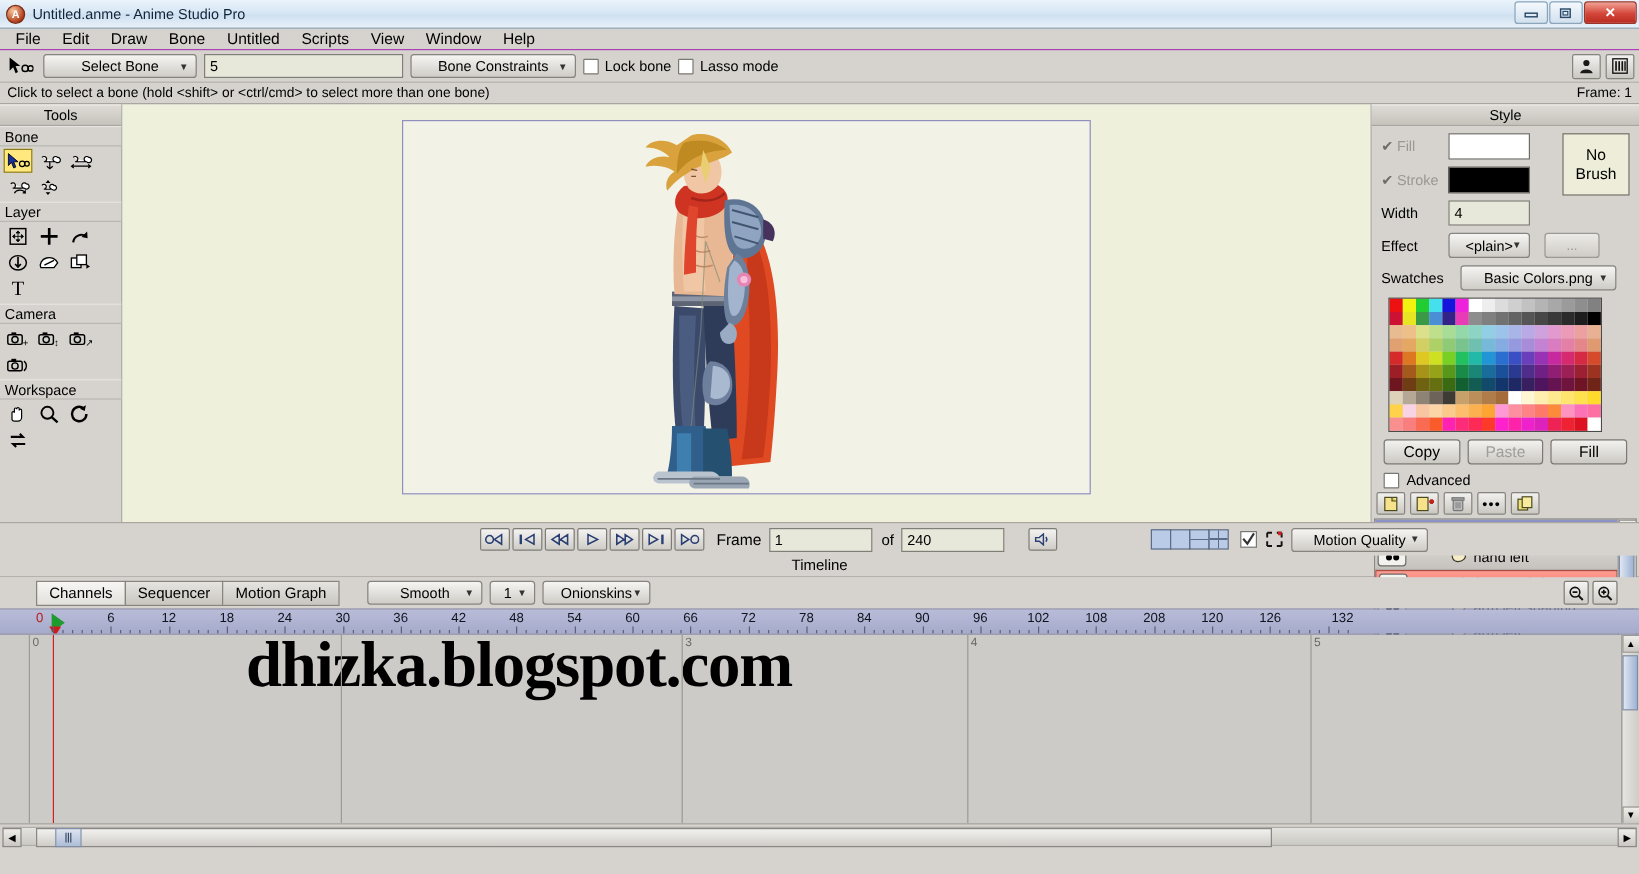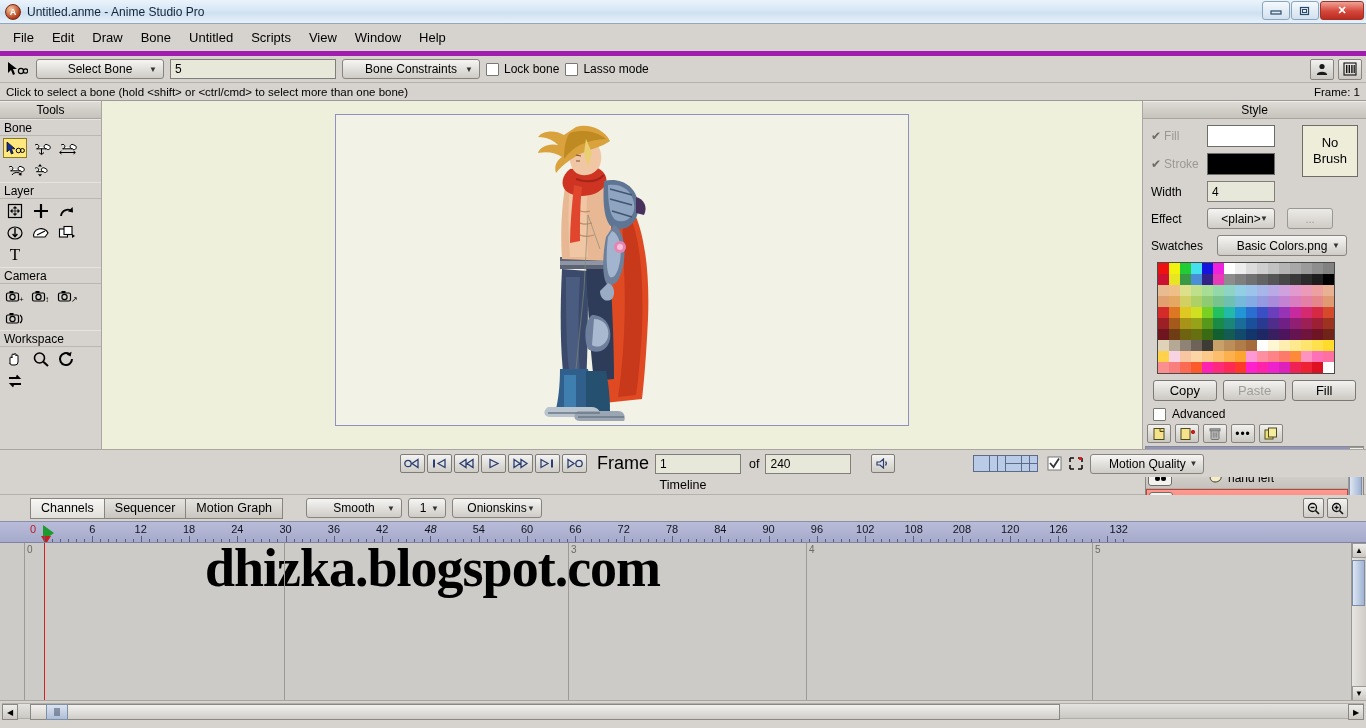--- a/index.html
+++ b/index.html
@@ -39,23 +39,23 @@
     color:#23374b; font-size:11px;
   }
   .tb-btn.close {
     width: 44px;
     background: linear-gradient(180deg,#f0a295,#d4463a 55%,#bb2c20);
     border: 1px solid #9e3327; color: #fff; font-weight: bold;
   }
 
   
   .menubar {
-    height: 32px; background: #d6d3ce;
+    height: 18px; background: #d6d3ce;
     display: flex; align-items: center; padding-left: 4px;
-    border-bottom: 5px solid #a21caf;
+    border-bottom: 1px solid #a21caf;
   }
   .menu-item { padding: 2px 9px; font-size: 13px; color: #000; }
 
   
   .optbar {
     height: 27px; background: #d6d3ce;
     display: flex; align-items: center; padding: 0 4px; gap: 6px;
     border-bottom: 1px solid #b5b2ad;
     position: relative;
   }
@@ -1027,21 +1027,21 @@
             <rect x="12" y="1.5" width="2" height="8" fill="#2a3f73"></rect>
           </svg>
       </div>
       <div class="tbtn">
         <svg width="17" height="11" viewBox="0 0 17 11">
             <path d="M2 1.5 V9.5 L8 5.5 Z" fill="none" stroke="#2a3f73" stroke-width="1.3"></path>
             <circle cx="13" cy="5.5" r="3.2" fill="none" stroke="#2a3f73" stroke-width="1.3"></circle>
           </svg>
       </div>
     </div>
-    <span style="margin-left:10px;font-size:18px;">Frame</span>
+    <span style="margin-left:10px;font-size:13px;">Frame</span>
     <div class="textfield" style="width:86px;margin-left:6px;">1</div>
     <span style="margin-left:8px;font-size:12.5px;">of</span>
     <div class="textfield" style="width:86px;margin-left:6px;">240</div>
     <div class="tbtn" style="margin-left:20px;width:24px;">
       <svg width="14" height="11" viewBox="0 0 14 11">
           <path d="M1 4 H4 L7.5 1 V10 L4 7 H1 Z" fill="none" stroke="#2a3f73" stroke-width="1.2"></path>
           <path d="M9.5 3.5 a3 3 0 0 1 0 4" stroke="#2a3f73" stroke-width="1.2" fill="none"></path>
         </svg>
     </div>
     <div class="viewbtns" style="margin-left:78px;">
@@ -1112,21 +1112,21 @@
     <span class="zero">0</span>
     <div class="playhead-tri"></div>
     <div class="playhead-red"></div>
   <span class="rnum" style="left: 89.3px;">6</span>
       <span class="rnum" style="left: 134.6px;">12</span>
       <span class="rnum" style="left: 182.9px;">18</span>
       <span class="rnum" style="left: 231.2px;">24</span>
       <span class="rnum" style="left: 279.5px;">30</span>
       <span class="rnum" style="left: 327.8px;">36</span>
       <span class="rnum" style="left: 376.1px;">42</span>
-      <span class="rnum" style="left: 424.4px; font-style: italic;">48</span>
+      <span class="rnum" style="left: 424.4px;">48</span>
       <span class="rnum" style="left: 472.7px;">54</span>
       <span class="rnum" style="left: 521px;">60</span>
       <span class="rnum" style="left: 569.3px;">66</span>
       <span class="rnum" style="left: 617.6px;">72</span>
       <span class="rnum" style="left: 665.9px;">78</span>
       <span class="rnum" style="left: 714.2px;">84</span>
       <span class="rnum" style="left: 762.5px;">90</span>
       <span class="rnum" style="left: 810.8px;">96</span>
       <span class="rnum" style="left: 856.1px;">102</span>
       <span class="rnum" style="left: 904.4px;">108</span>

